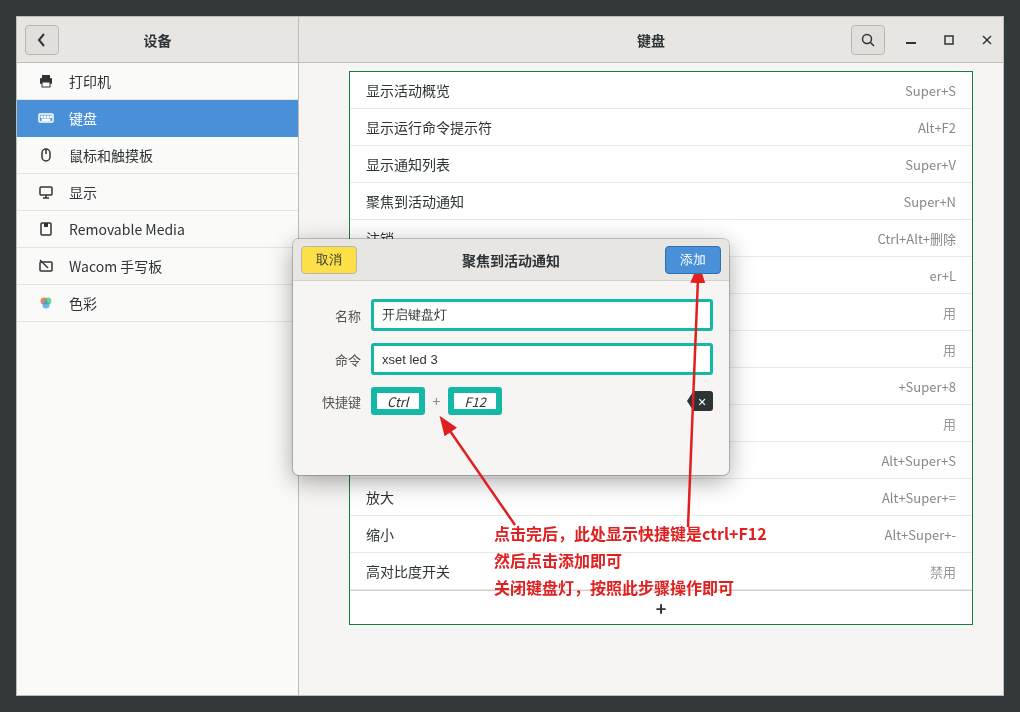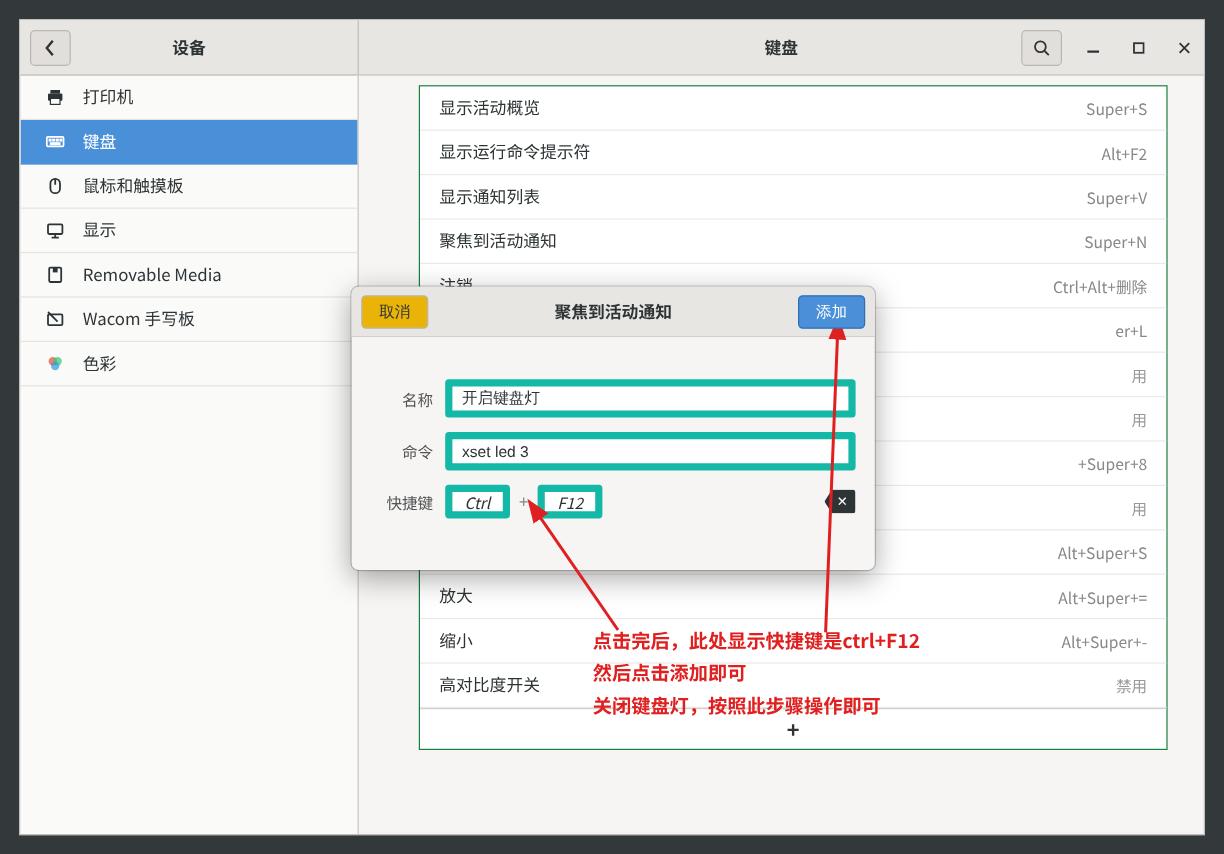--- a/index.html
+++ b/index.html
@@ -215,53 +215,52 @@
   text-align: center;
   font-weight: bold;
   color: #2e3436;
   pointer-events: none;
 }
 .modal-btn {
   height: 28px;
   padding: 0 14px;
   border-radius: 4px;
   border: 1px solid #bab7b2;
-  background: #eab308;
+  background: #fde047;
   cursor: pointer;
   font-size: 13px;
   color: #2e3436;
   z-index: 2;
 }
 .modal-btn.primary {
   background: #4a90d9;
   border: 1px solid #2b6fb5;
   color: #fff;
   margin-left: auto;
 }
 .modal-body {
   flex: 1;
   padding: 18px 16px 16px;
-  margin-top: 17px;
 }
 .form-row {
   display: flex;
   align-items: center;
   margin-bottom: 12px;
 }
 .form-label {
   width: 52px;
   text-align: right;
   color: #555;
   font-size: 13px;
   margin-right: 10px;
 }
 .form-input {
   flex: 1;
   height: 32px;
-  border: 6px solid #14b8a6;
+  border: 3px solid #14b8a6;
   border-radius: 3px;
   padding: 0 8px;
   background: #fff;
   font-size: 13px;
   color: #2e3436;
 }
 .key-display {
   flex: 1;
   display: flex;
   align-items: center;

